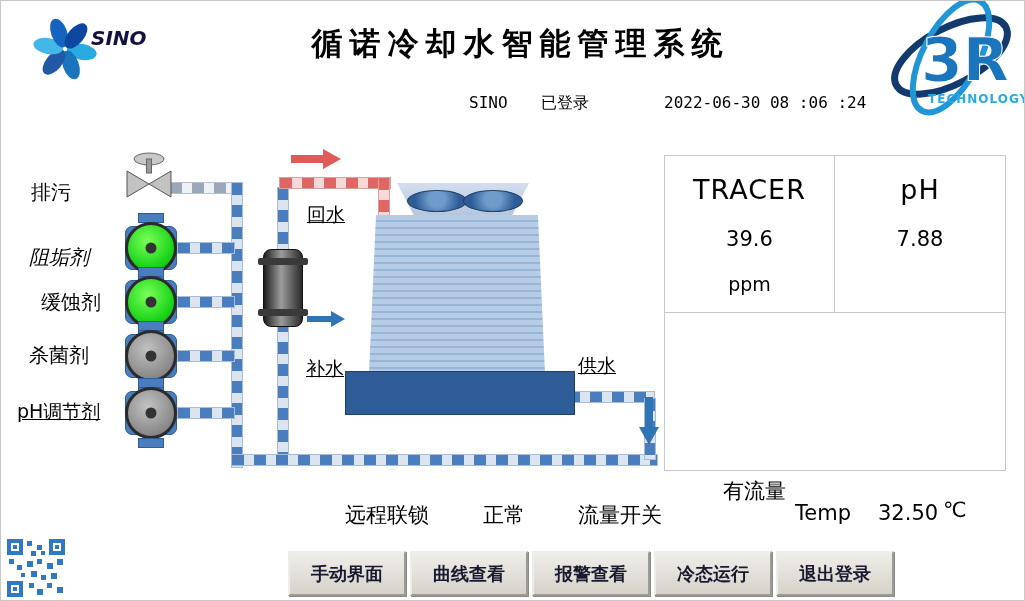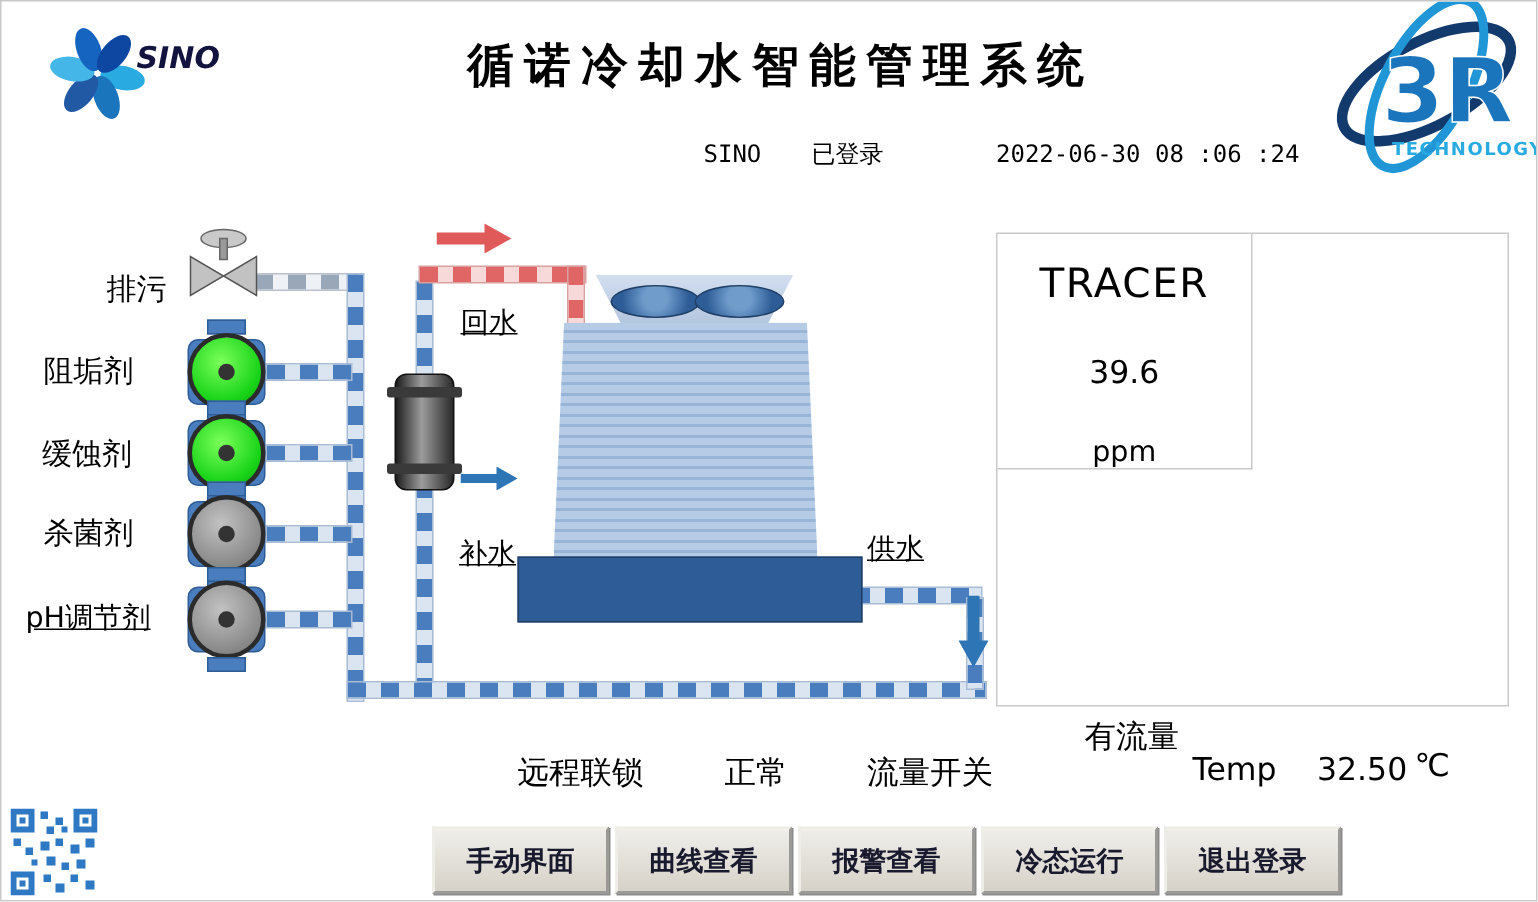--- a/index.html
+++ b/index.html
@@ -61,21 +61,21 @@
   
   .dlabel { font-size:20px; color:#000; }
   .dlabel.small { font-size:19px;text-decoration:underline; }
 
   
   .panel { left:663px; top:154px; width:342px; height:316px;
            display:grid; grid-template-columns:1fr 1fr; grid-template-rows:1fr 1fr;
            border:1px solid #c9c9c9; box-sizing:border-box; }
   .cell { display:flex; flex-direction:column; align-items:center; padding-top:18px; row-gap:22px; box-sizing:border-box; }
   .cell.bR { border-right:1px solid #c9c9c9; }
-  .cell.bB { border-bottom:1px solid #c9c9c9;justify-content:space-between; }
+  .cell.bB { border-bottom:1px solid #c9c9c9; }
   .cell .lbl { font-size:27px; letter-spacing:1px; }
   .cell .val { font-size:21px; }
   .cell .unit { font-size:19px; }
 
   
   .stat { font-size:21px; }
 
   
   .btn-row { left:287px; top:550px; display:flex; gap:4px; }
   .hmi-btn { width:118px; height:45px; font-family:inherit; font-size:18px; font-weight:600; color:#1a1a2e;
@@ -192,34 +192,39 @@
   </div>
 
   <div class="filter"></div>
 
   <div class="abs fan-housing"></div>
   <div class="fan" style="left:406px;top:189px;"></div>
   <div class="fan" style="left:462px;top:189px;"></div>
   <div class="abs tower-body"></div>
   <div class="abs basin"></div>
 
-  <div class="abs dlabel" style="left:30px;top:178px;margin-left:40px;">排污</div>
-  <div class="abs dlabel" style="left:28px;top:233px;">阻垢剂</div>
-  <div class="abs dlabel" style="left:27px;top:288px;text-align:center;">缓蚀剂</div>
+  <div class="abs dlabel" style="left:30px;top:178px;">排污</div>
+  <div class="abs dlabel" style="left:28px;top:243px;font-style:italic;">阻垢剂</div>
+  <div class="abs dlabel" style="left:40px;top:288px;text-align:center;">缓蚀剂</div>
   <div class="abs dlabel" style="left:28px;top:341px;">杀菌剂</div>
   <div class="abs dlabel small" style="left:16px;top:398px;">pH调节剂</div>
   <div class="abs dlabel small" style="left:306px;top:201px;">回水</div>
   <div class="abs dlabel small" style="left:305px;top:355px;">补水</div>
   <div class="abs dlabel small" style="left:577px;top:352px;">供水</div>
 
   <div class="abs panel">
     <div class="cell bR bB">
       <div class="lbl">TRACER</div>
       <div class="val">39.6</div>
       <div class="unit">ppm</div>
+    </div>
+    <div class="cell bB">
+      <div class="lbl">pH</div>
+      <div class="val">7.88</div>
+      <div class="unit"></div>
     </div>
   </div>
 
   <div class="abs stat" style="left:344px;top:500px;">远程联锁</div>
   <div class="abs stat" style="left:482px;top:500px;">正常</div>
   <div class="abs stat" style="left:577px;top:500px;">流量开关</div>
   <div class="abs stat" style="left:694px;top:476px;margin-left:28px;">有流量</div>
   <div class="abs stat" style="left:794px;top:500px;">Temp</div>
   <div class="abs stat" style="left:877px;top:500px;">32.50</div>
   <div class="abs stat" style="left:942px;top:497px;">℃</div>

